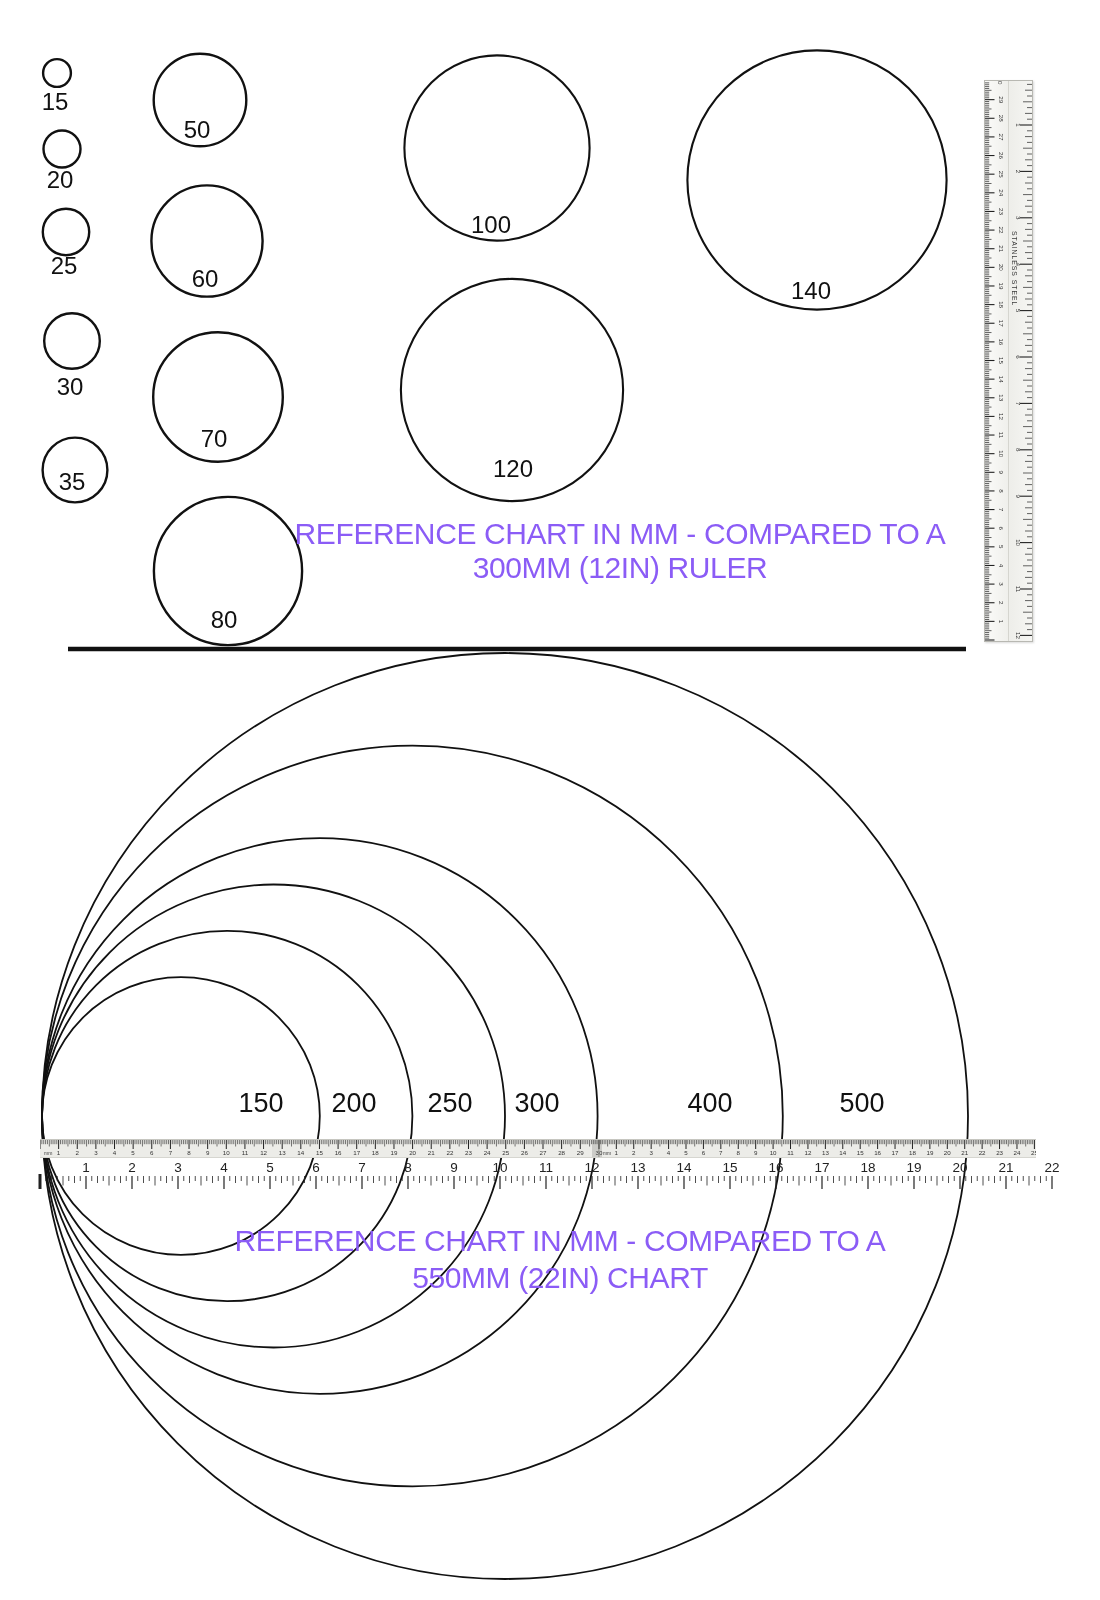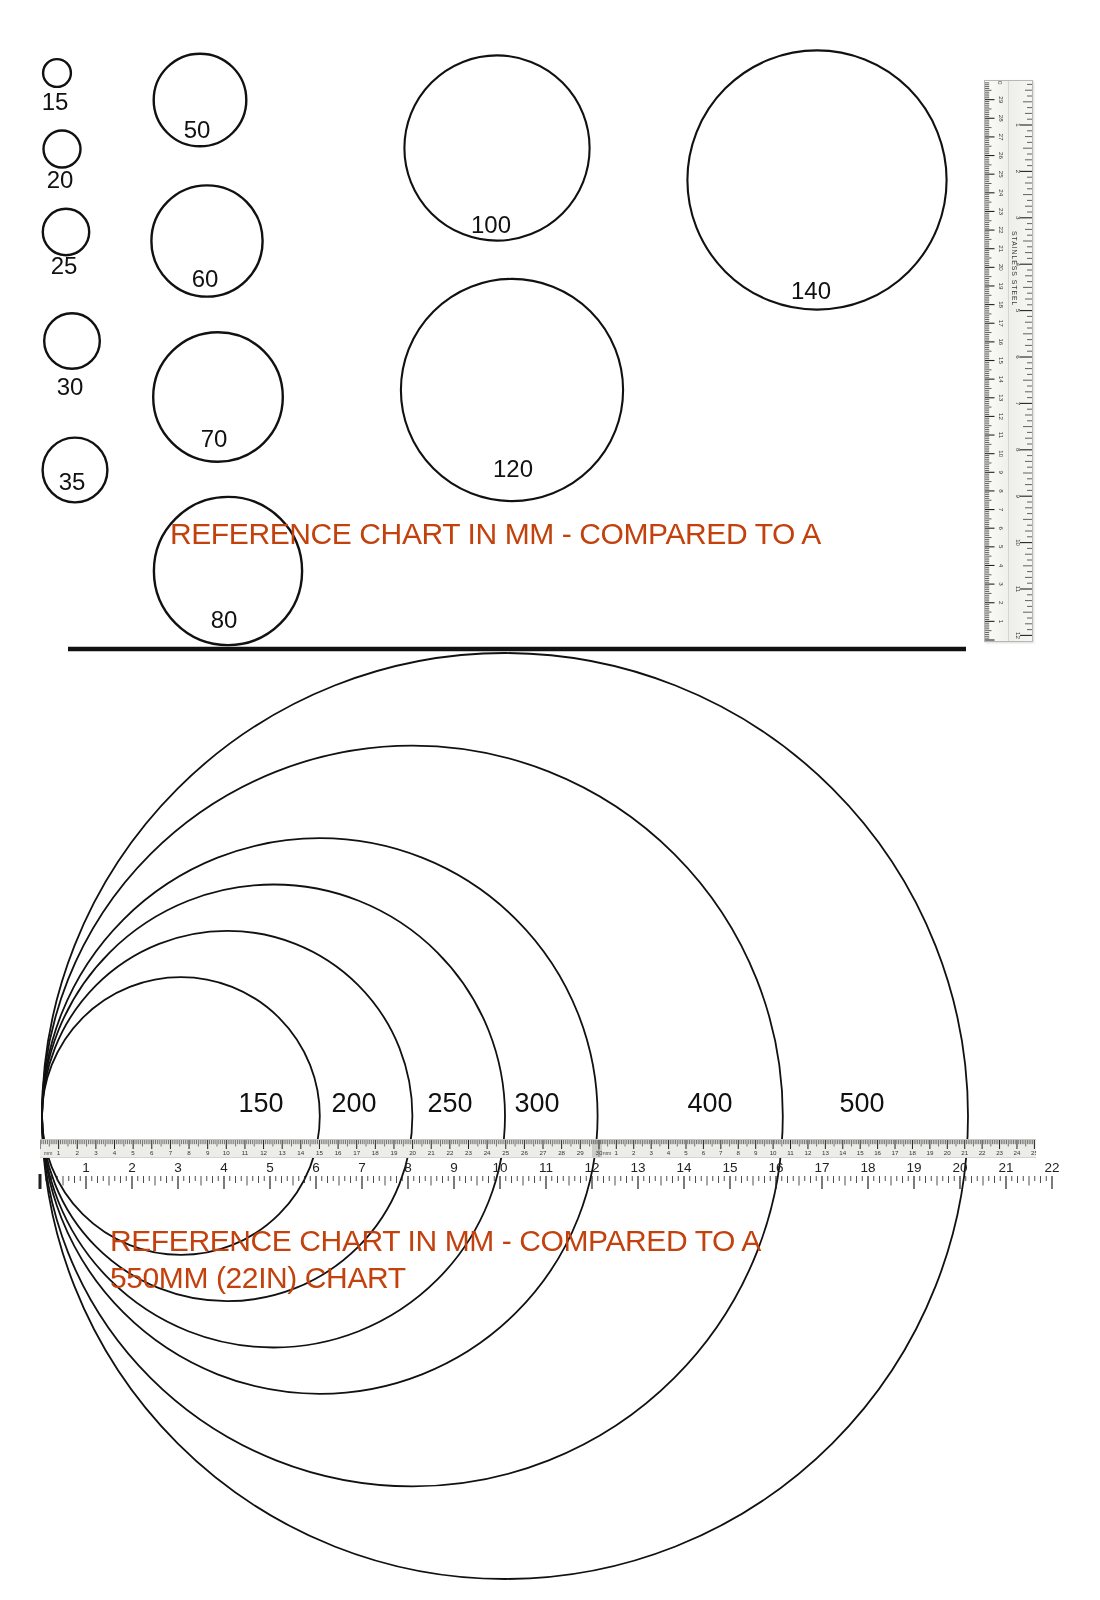--- a/index.html
+++ b/index.html
@@ -2,21 +2,21 @@
 <html><head>
 <meta charset="utf-8">
 <style>
   html,body{margin:0;padding:0;background:#ffffff;}
   .page{
     position:relative;width:1100px;height:1592px;background:#ffffff;
     overflow:hidden;font-family:"Liberation Sans",sans-serif;
   }
   #scene{position:absolute;left:0;top:0;z-index:1;}
   .title{
-    position:absolute;z-index:5;text-align:left;color:#c2410c;
+    position:absolute;z-index:5;text-align:center;color:#8b5cf6;
     font-size:30px;letter-spacing:-0.4px;
   }
   .title-top{left:170px;top:517px;width:900px;line-height:34px;}
   .title-bottom{left:110px;top:1222px;width:900px;line-height:37px;}
   #vruler{
     position:absolute;left:984px;top:80px;width:49px;height:562px;z-index:3;
     background:linear-gradient(90deg,#fbfbf9,#eeeeea 55%,#f6f6f3);
     border:1px solid #b8b8b2;box-sizing:border-box;
     box-shadow:1px 1px 2px rgba(0,0,0,0.15);
   }
@@ -72,20 +72,21 @@
       <circle cx="319.8" cy="1116" r="277.8" fill="none" stroke="#111111" stroke-width="1.8"></circle>
       <text x="537" y="1112" text-anchor="middle" class="blabel">300</text>
       <circle cx="412.4" cy="1116" r="370.4" fill="none" stroke="#111111" stroke-width="1.8"></circle>
       <text x="710" y="1112" text-anchor="middle" class="blabel">400</text>
       <circle cx="505.0" cy="1116" r="463.0" fill="none" stroke="#111111" stroke-width="1.8"></circle>
       <text x="862" y="1112" text-anchor="middle" class="blabel">500</text>
     </svg>
 
   <div class="title title-top">
     <div>REFERENCE CHART IN MM - COMPARED TO A</div>
+    <div>300MM (12IN) RULER</div>
   </div>
 
   <div id="vruler"><svg width="47" height="560" viewBox="0 0 47 560">
         <line x1="0" y1="559" x2="9.5" y2="559" stroke="#222" stroke-width="1.1"></line>
         <line x1="0" y1="557.1367" x2="4.2" y2="557.1367" stroke="#222" stroke-width="0.7"></line>
         <line x1="0" y1="555.2734" x2="4.2" y2="555.2734" stroke="#222" stroke-width="0.7"></line>
         <line x1="0" y1="553.4101" x2="4.2" y2="553.4101" stroke="#222" stroke-width="0.7"></line>
         <line x1="0" y1="551.5468" x2="4.2" y2="551.5468" stroke="#222" stroke-width="0.7"></line>
         <line x1="0" y1="549.6835" x2="6.5" y2="549.6835" stroke="#222" stroke-width="0.7"></line>
         <line x1="0" y1="547.8202" x2="4.2" y2="547.8202" stroke="#222" stroke-width="0.7"></line>

